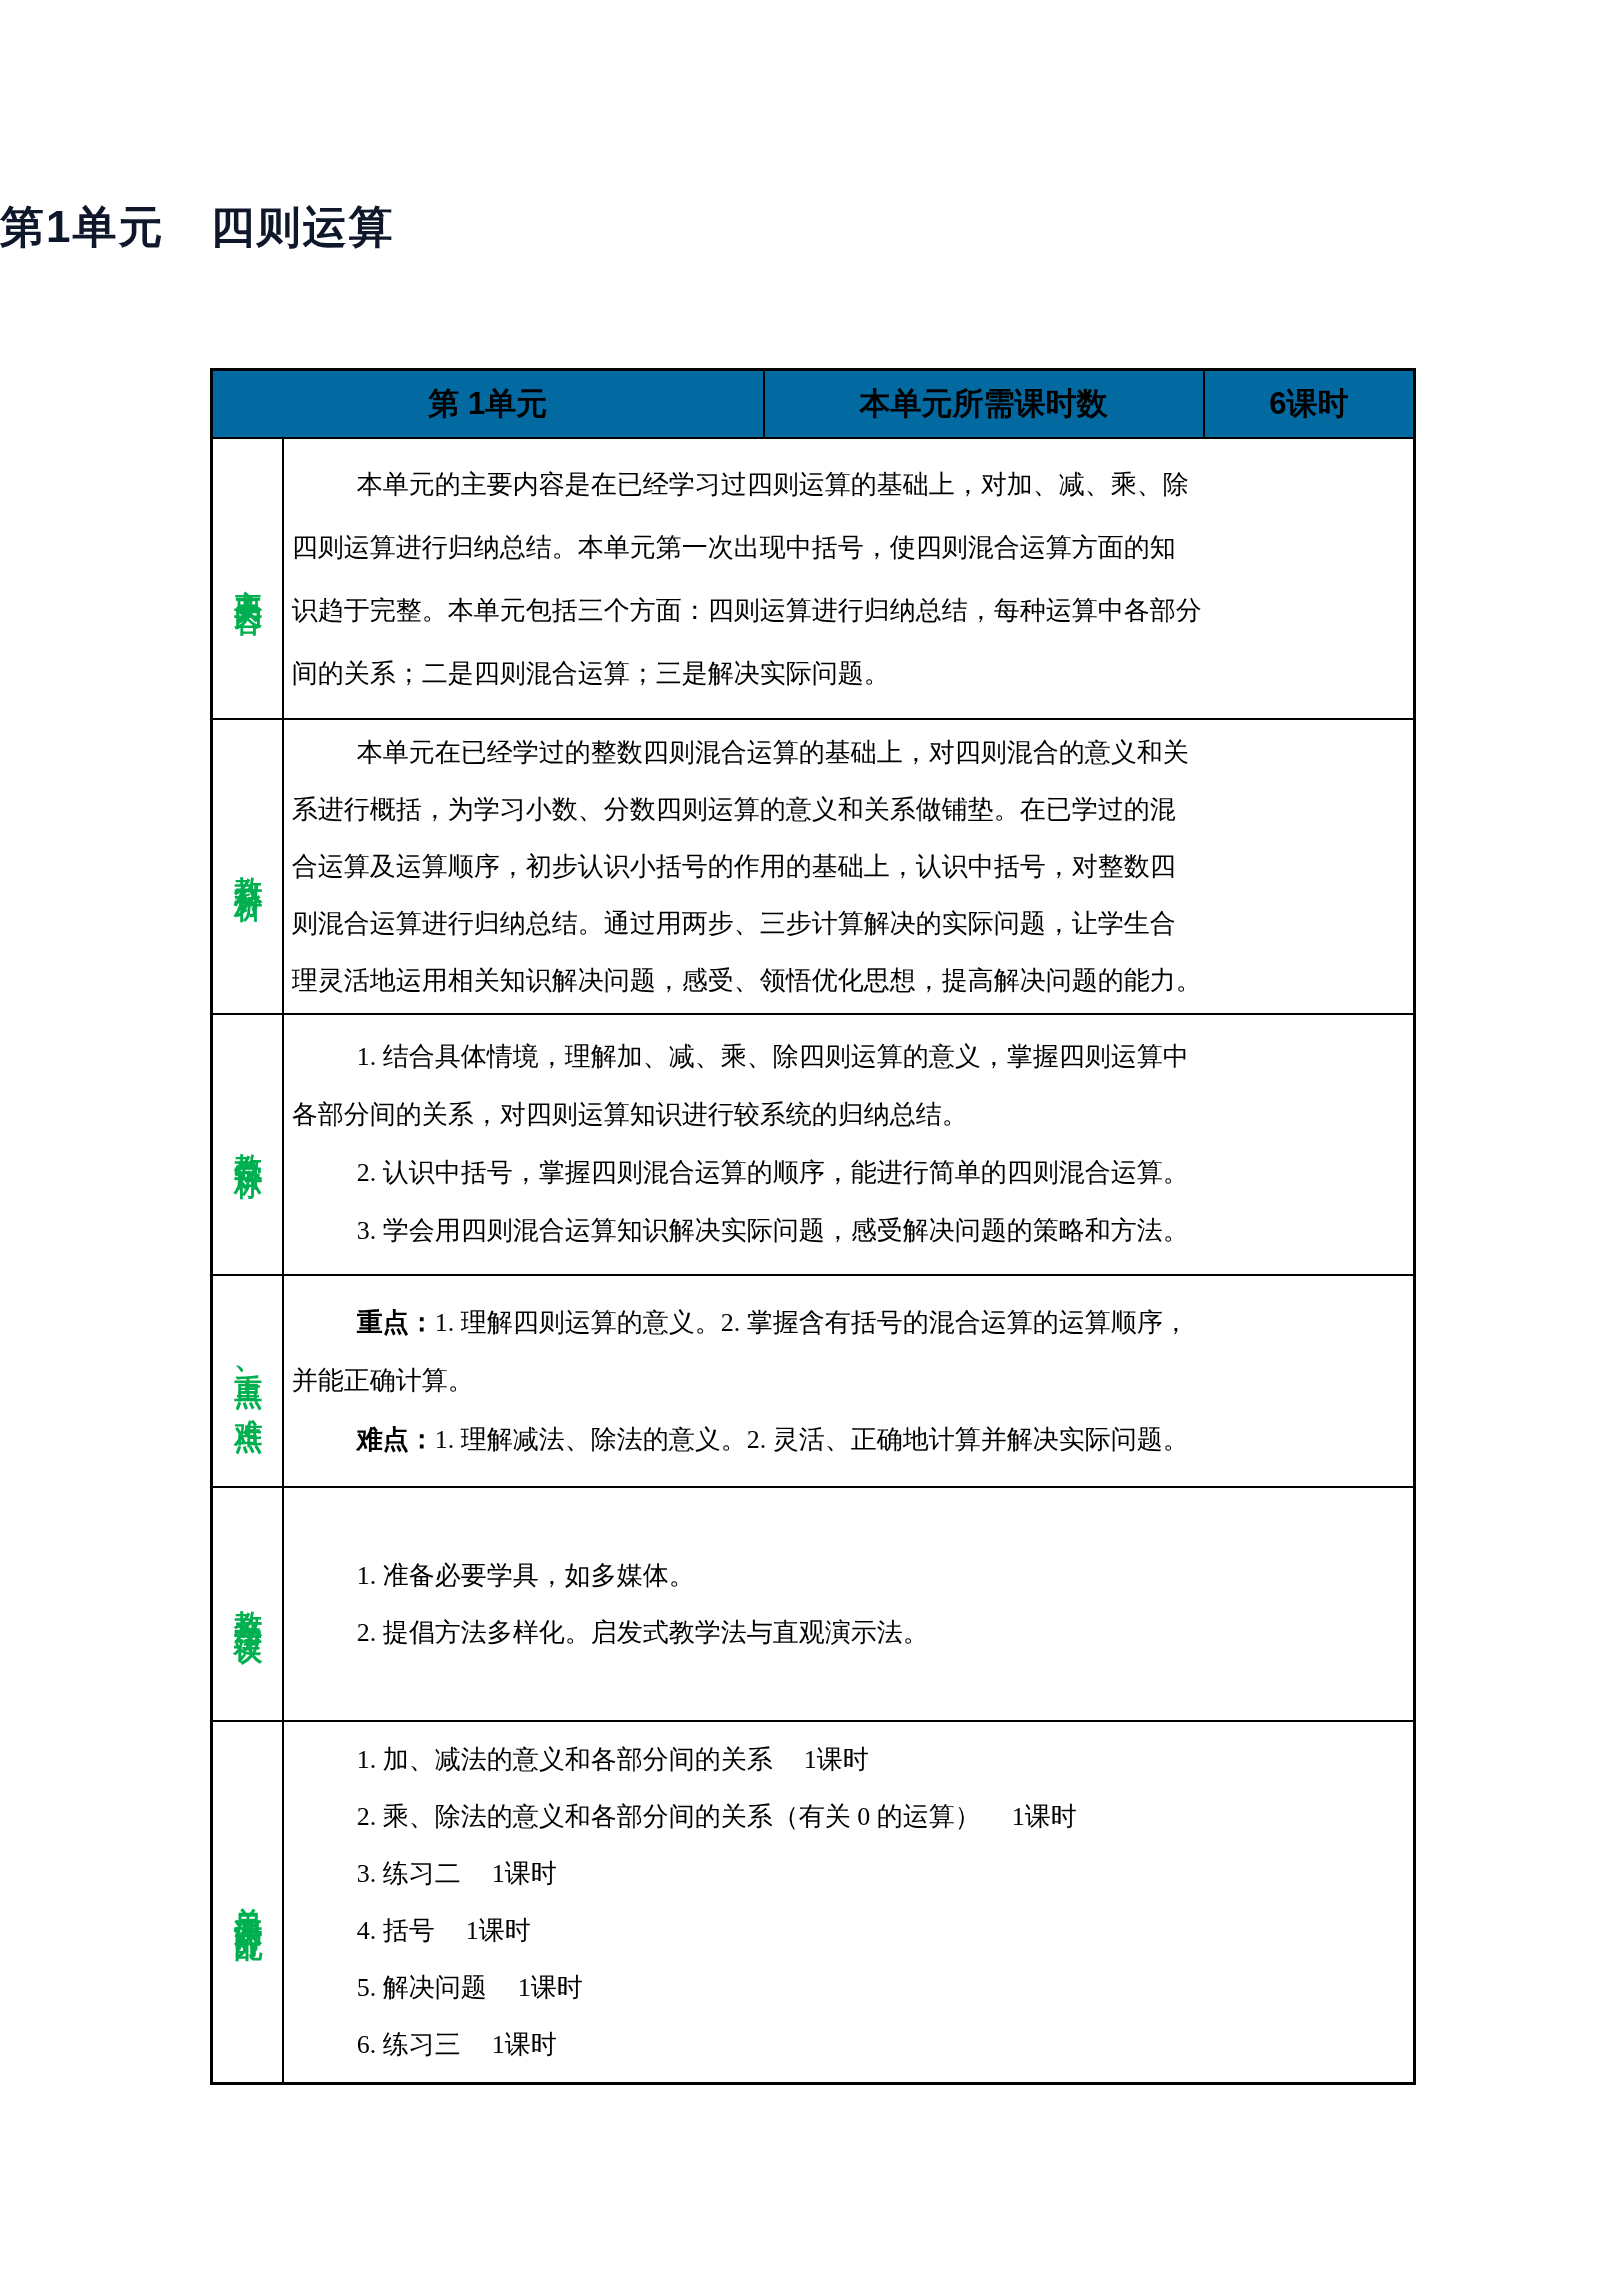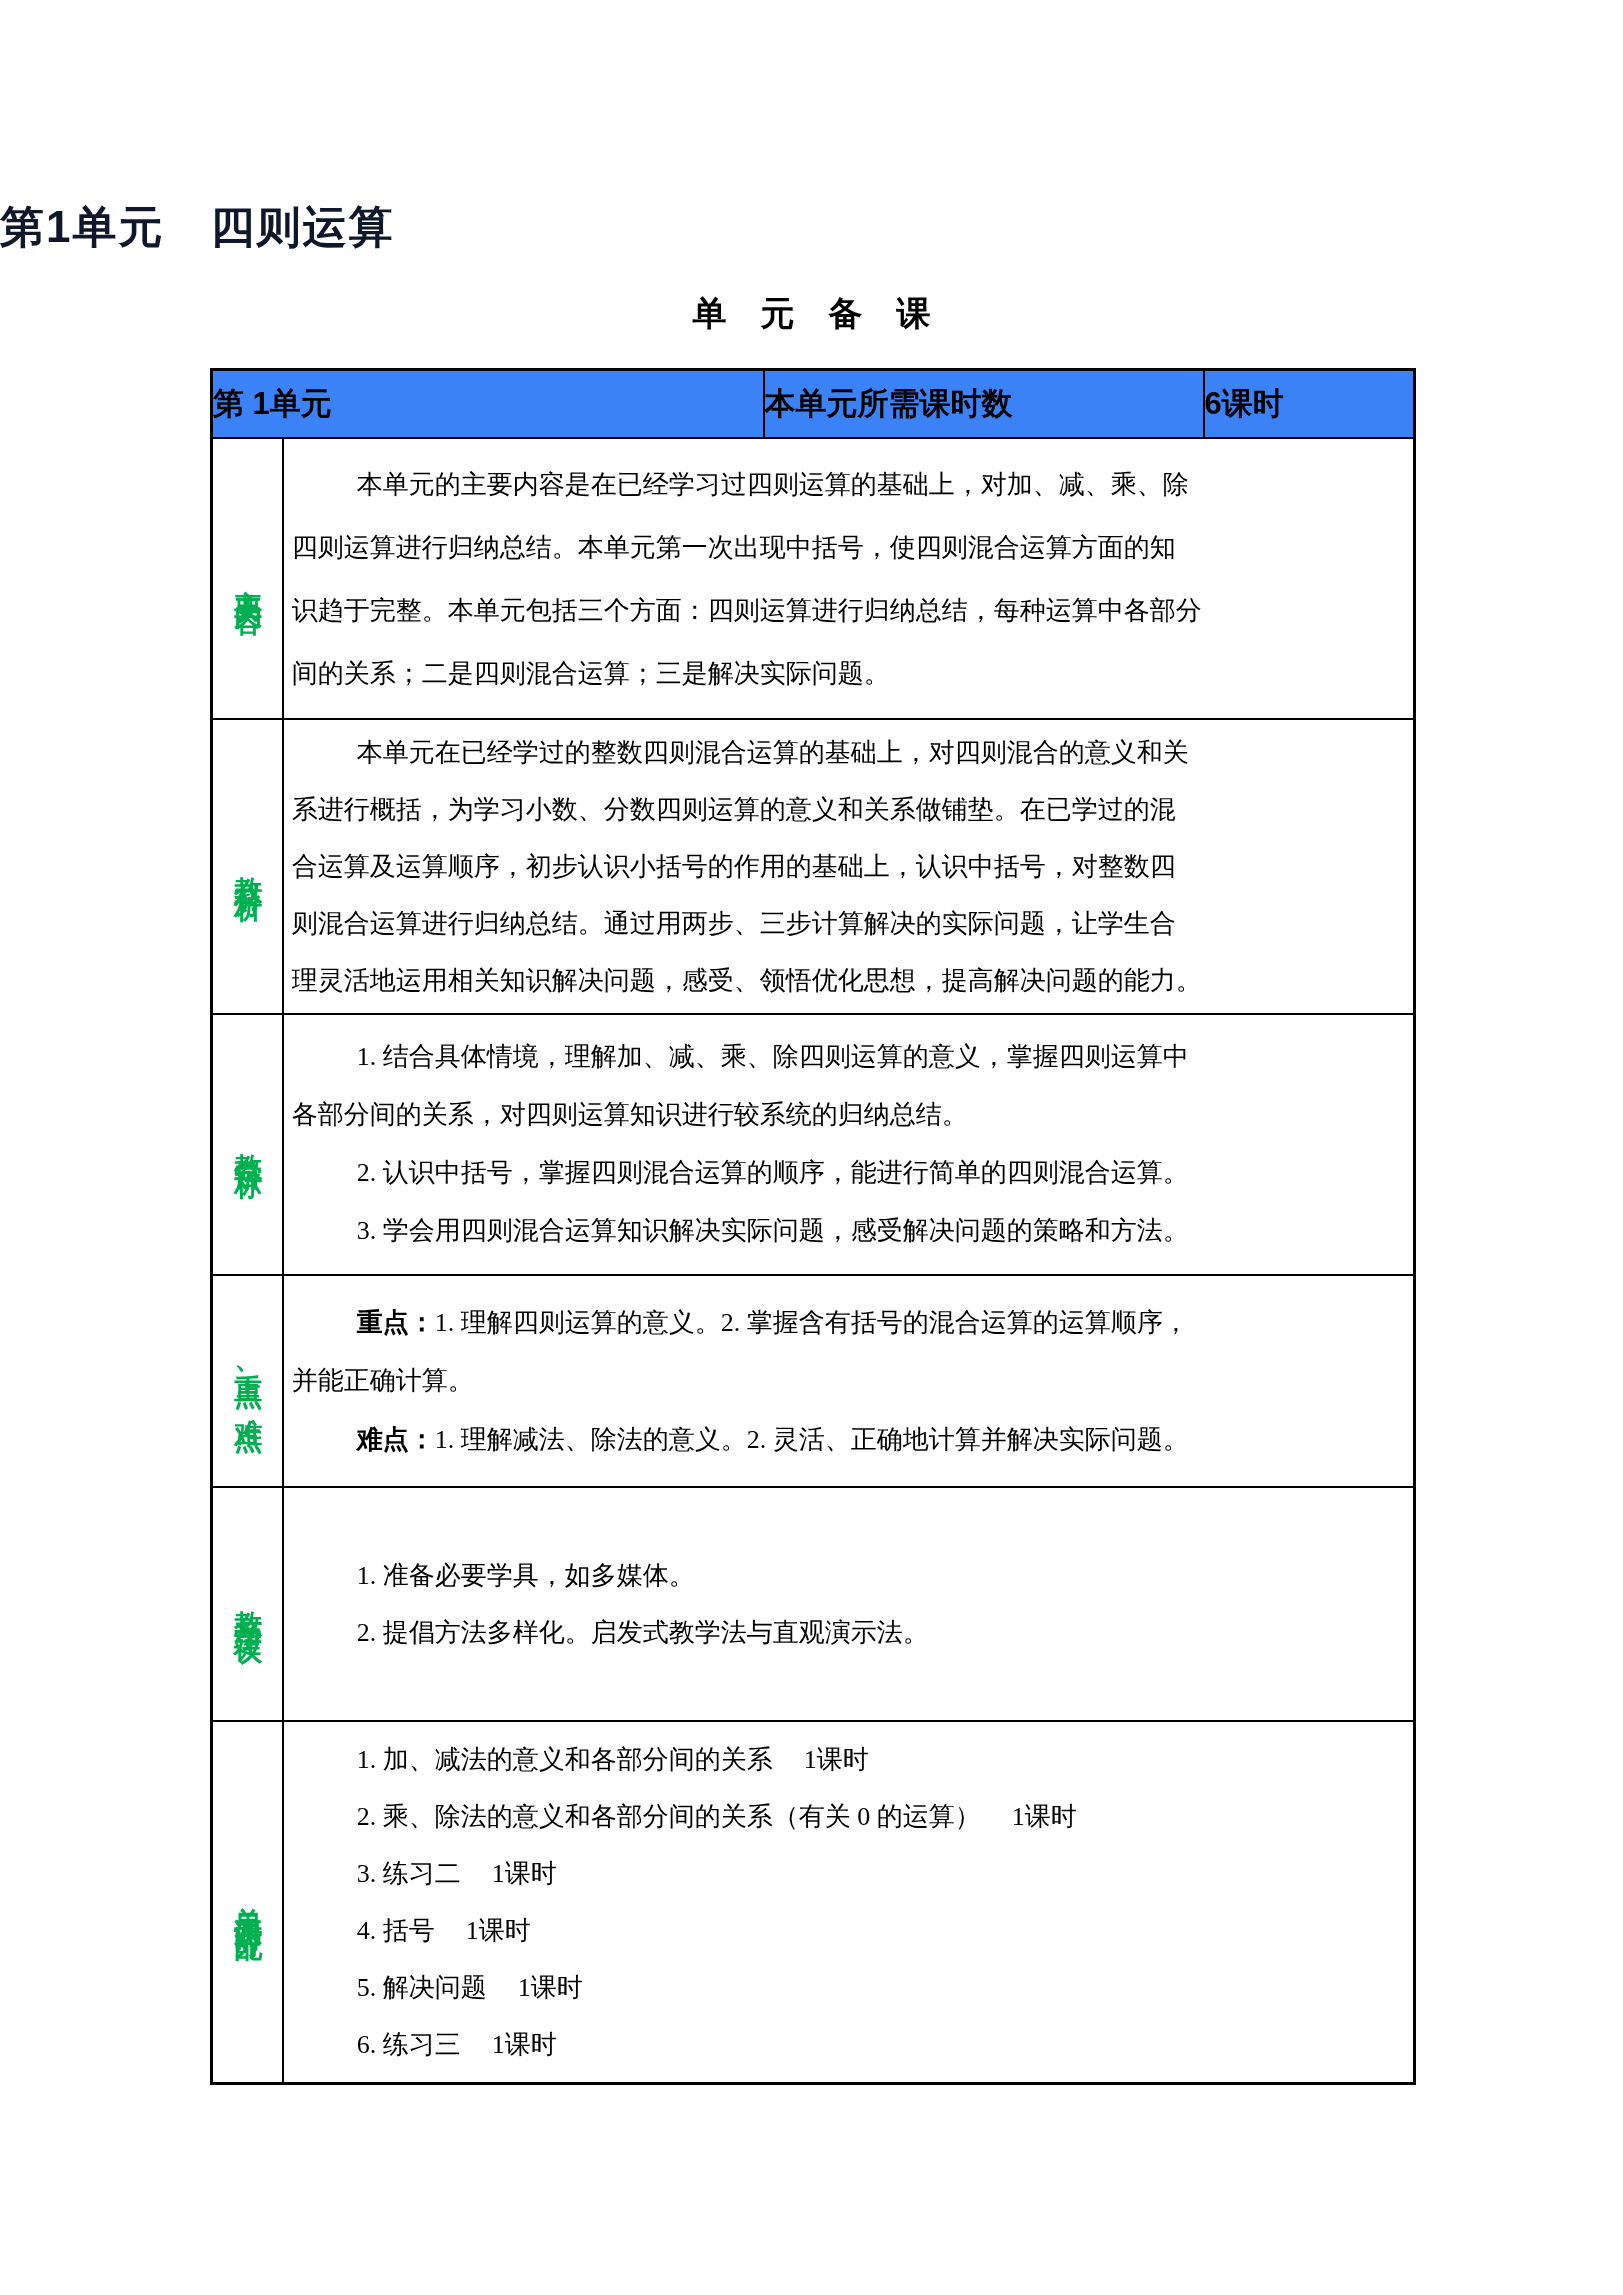--- a/index.html
+++ b/index.html
@@ -37,24 +37,24 @@
 
   tr.r-header td{height:66px;}
   tr.r-main td{height:271px;}
   tr.r-analysis td{height:284px;}
   tr.r-goals td{height:250px;}
   tr.r-keypoints td{height:202px;}
   tr.r-advice td{height:224px;}
   tr.r-schedule td{height:352px;}
 
   td.hcell{
-    background:#3b82f6;
+    background:#0369a1;
     font-family:"Liberation Sans","DejaVu Sans",sans-serif;
     font-weight:bold;font-size:31px;
-    text-align:left;color:#000;
+    text-align:center;color:#000;
   }
 
   td.lcell{background:#ffffff;text-align:center;}
   .vlabel{
     display:inline-block;
     writing-mode:vertical-rl;text-orientation:upright;
     font-family:"Liberation Sans","DejaVu Sans",sans-serif;
     font-weight:600;font-size:28px;line-height:1.1;
     letter-spacing:5.5px;color:#00B050;
   }
@@ -74,21 +74,20 @@
     font-weight:bold;
   }
   .lesson-hours{margin-left:31px;}
 </style>
 </head>
 <body>
 
 <div class="page">
 
   <h1 class="doc-title">第1单元　四则运算</h1>
-  <h2 class="doc-subtitle">单元备课</h2>
 
   <table class="prep-table">
     <colgroup>
       <col style="width:71px">
       <col style="width:481px">
       <col style="width:440px">
       <col style="width:211px">
     </colgroup>
 
     <tbody>

